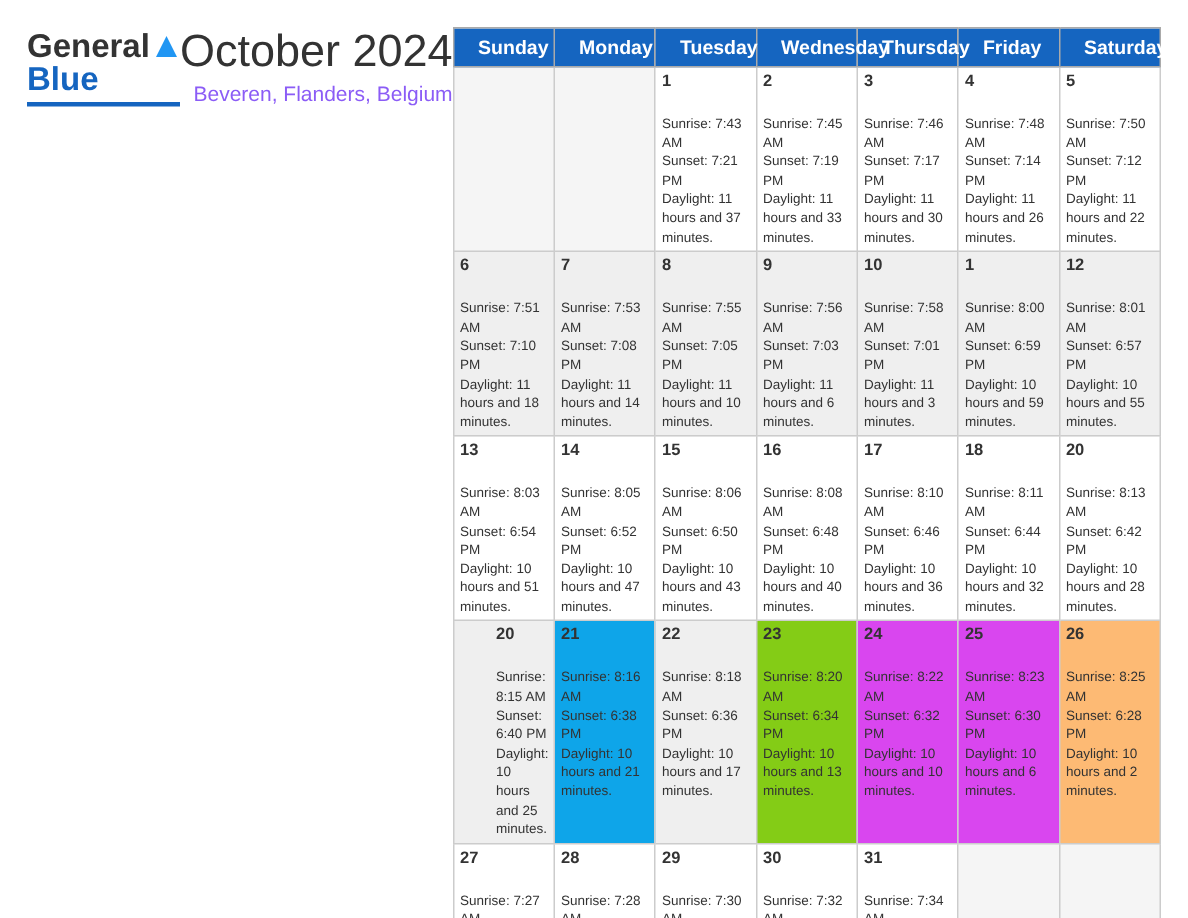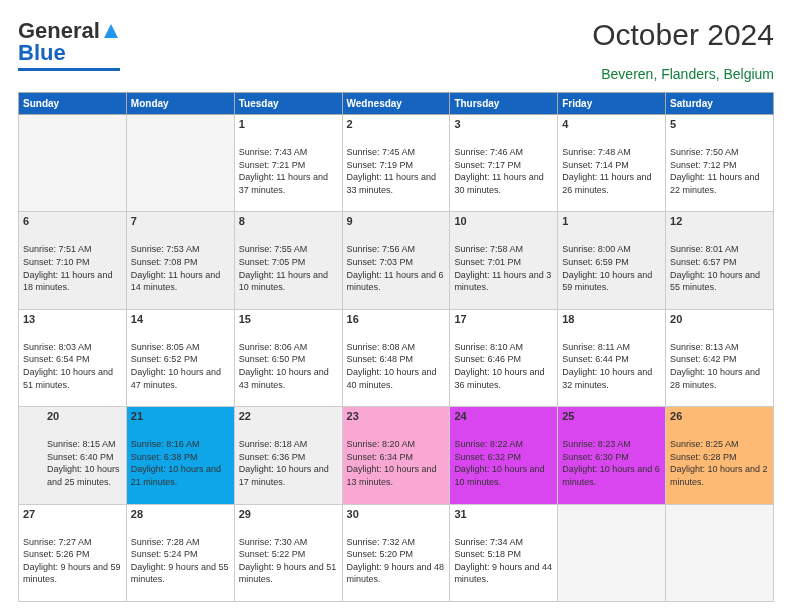--- a/index.html
+++ b/index.html
@@ -8,21 +8,21 @@
       background: #fff;
       width: 792px;
       height: 612px;
       overflow: hidden;
     }
     .page {
       width: 792px;
       height: 612px;
       padding: 18px 18px 10px 18px;
       display: flex;
-      flex-direction: column;
+      flex-direction: row;
     }
     .header {
       display: flex;
       justify-content: space-between;
       align-items: flex-start;
       margin-bottom: 10px;
     }
     .logo {
       display: flex;
       flex-direction: column;
@@ -37,35 +37,35 @@
     .header-right {
       text-align: right;
     }
     .month-year {
       font-size: 30px;
       color: #333;
       font-weight: 300;
     }
     .location {
       font-size: 14px;
-      color: #15803d;
-      margin-top: 14px;
+      color: #8b5cf6;
+      margin-top: 2px;
     }
     .calendar {
       flex: 1;
       border-collapse: collapse;
       width: 100%;
       table-layout: fixed;
     }
     .calendar th {
       background: #1565c0;
       color: #fff;
-      font-size: 10px;
+      font-size: 13px;
       font-weight: bold;
-      padding: 5px 4px;
+      padding: 5px 16px;
       text-align: left;
       border: 1px solid #aaa;
     }
     .calendar td {
       vertical-align: top;
       border: 1px solid #ccc;
       padding: 3px 4px;
       font-size: 9.5px;
       color: #333;
       background: #fff;
@@ -216,21 +216,21 @@
             <div class="day-info">Sunrise: 8:15 AM<br>Sunset: 6:40 PM<br>Daylight: 10 hours and 25 minutes.</div>
           </td>
           <td style="background: #0ea5e9;">
             <span class="day-num">21</span>
             <div class="day-info">Sunrise: 8:16 AM<br>Sunset: 6:38 PM<br>Daylight: 10 hours and 21 minutes.</div>
           </td>
           <td style="background: rgb(239, 239, 239);">
             <span class="day-num">22</span>
             <div class="day-info">Sunrise: 8:18 AM<br>Sunset: 6:36 PM<br>Daylight: 10 hours and 17 minutes.</div>
           </td>
-          <td style="background: #f9a8d4;">
+          <td style="background: #84cc16;">
             <span class="day-num">23</span>
             <div class="day-info">Sunrise: 8:20 AM<br>Sunset: 6:34 PM<br>Daylight: 10 hours and 13 minutes.</div>
           </td>
           <td style="background: #d946ef;">
             <span class="day-num">24</span>
             <div class="day-info">Sunrise: 8:22 AM<br>Sunset: 6:32 PM<br>Daylight: 10 hours and 10 minutes.</div>
           </td>
           <td style="background: #d946ef;">
             <span class="day-num">25</span>
             <div class="day-info">Sunrise: 8:23 AM<br>Sunset: 6:30 PM<br>Daylight: 10 hours and 6 minutes.</div>

